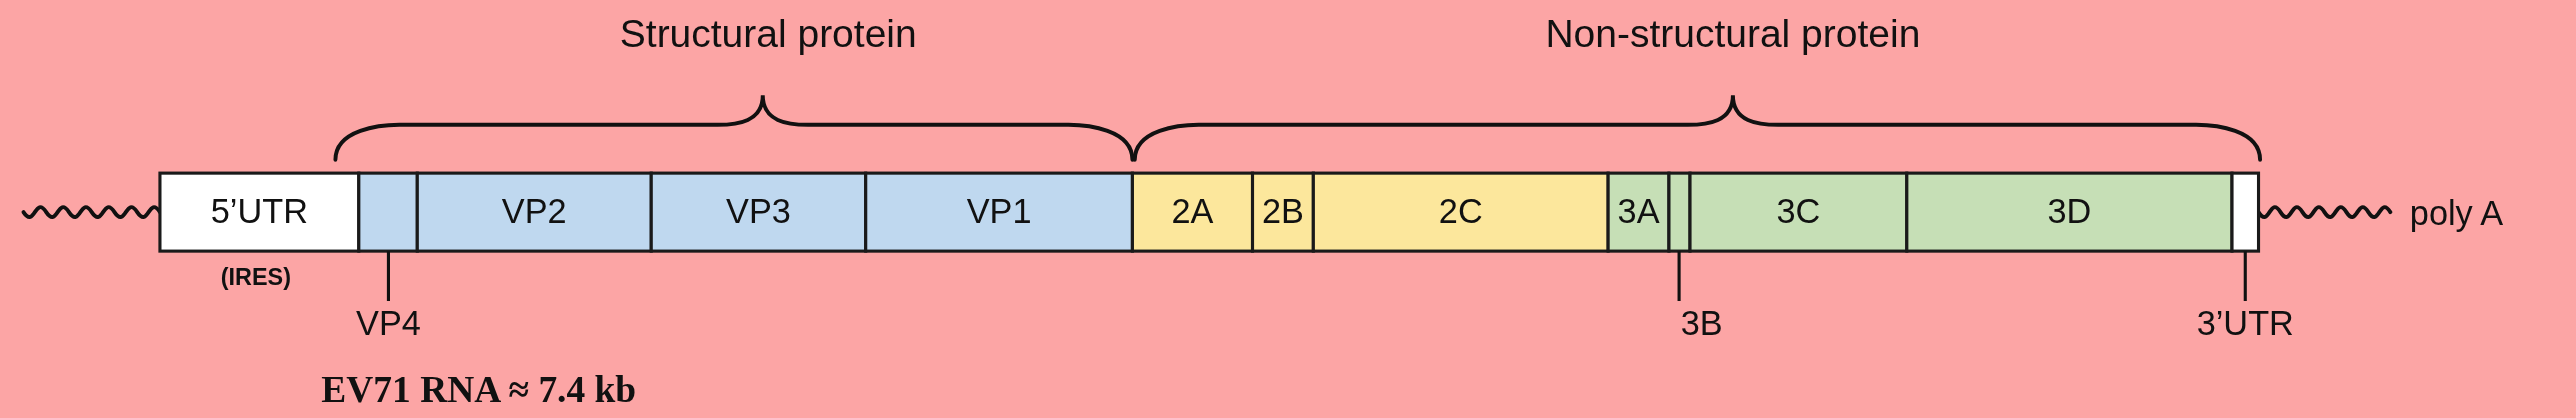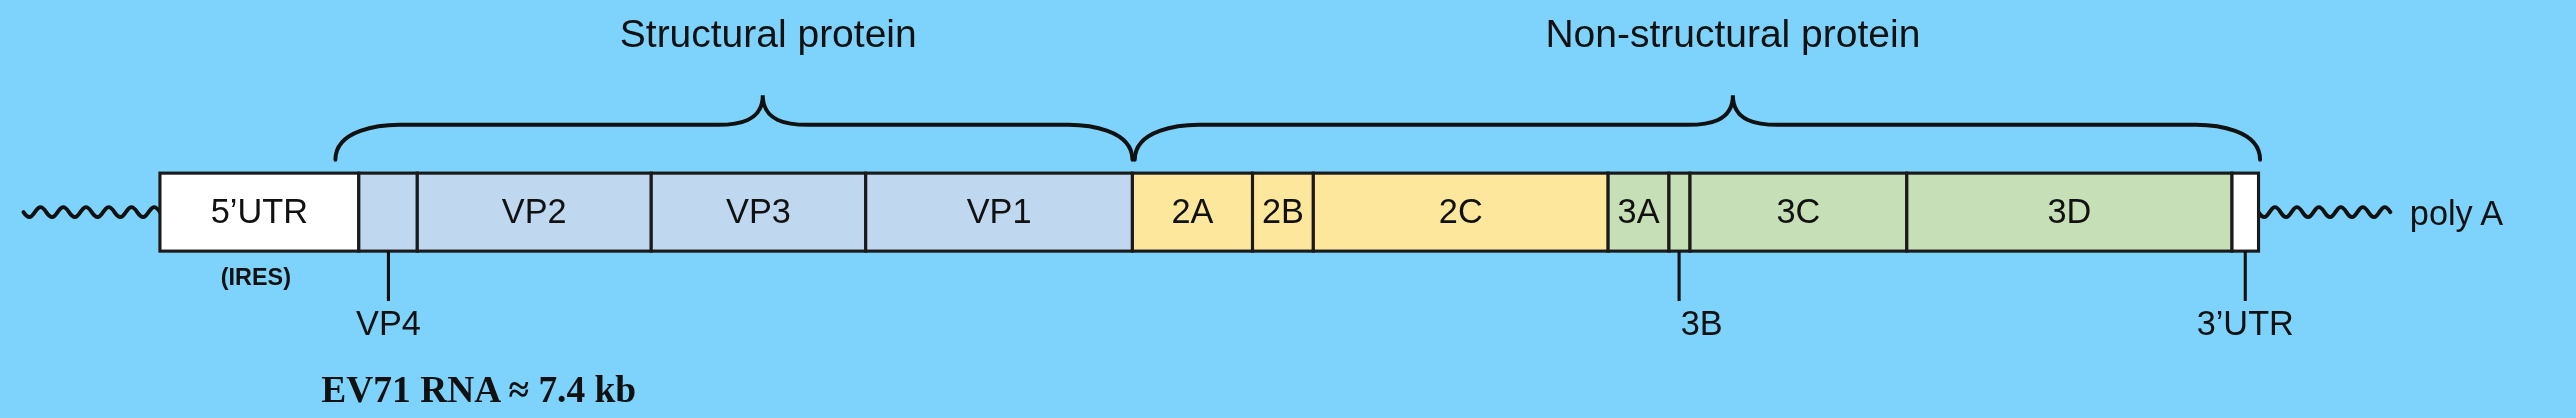--- a/index.html
+++ b/index.html
@@ -4,21 +4,21 @@
 <style>
   html, body {
     margin: 0;
     padding: 0;
     background: #ffffff;
   }
   #canvas {
     position: relative;
     width: 2576px;
     height: 418px;
-    background: #7dd3fc;
+    background: #fca5a5;
     overflow: hidden;
     font-family: "Liberation Sans", sans-serif;
   }
   #diagram-svg {
     position: absolute;
     left: 0;
     top: 0;
     width: 2576px;
     height: 418px;
   }

